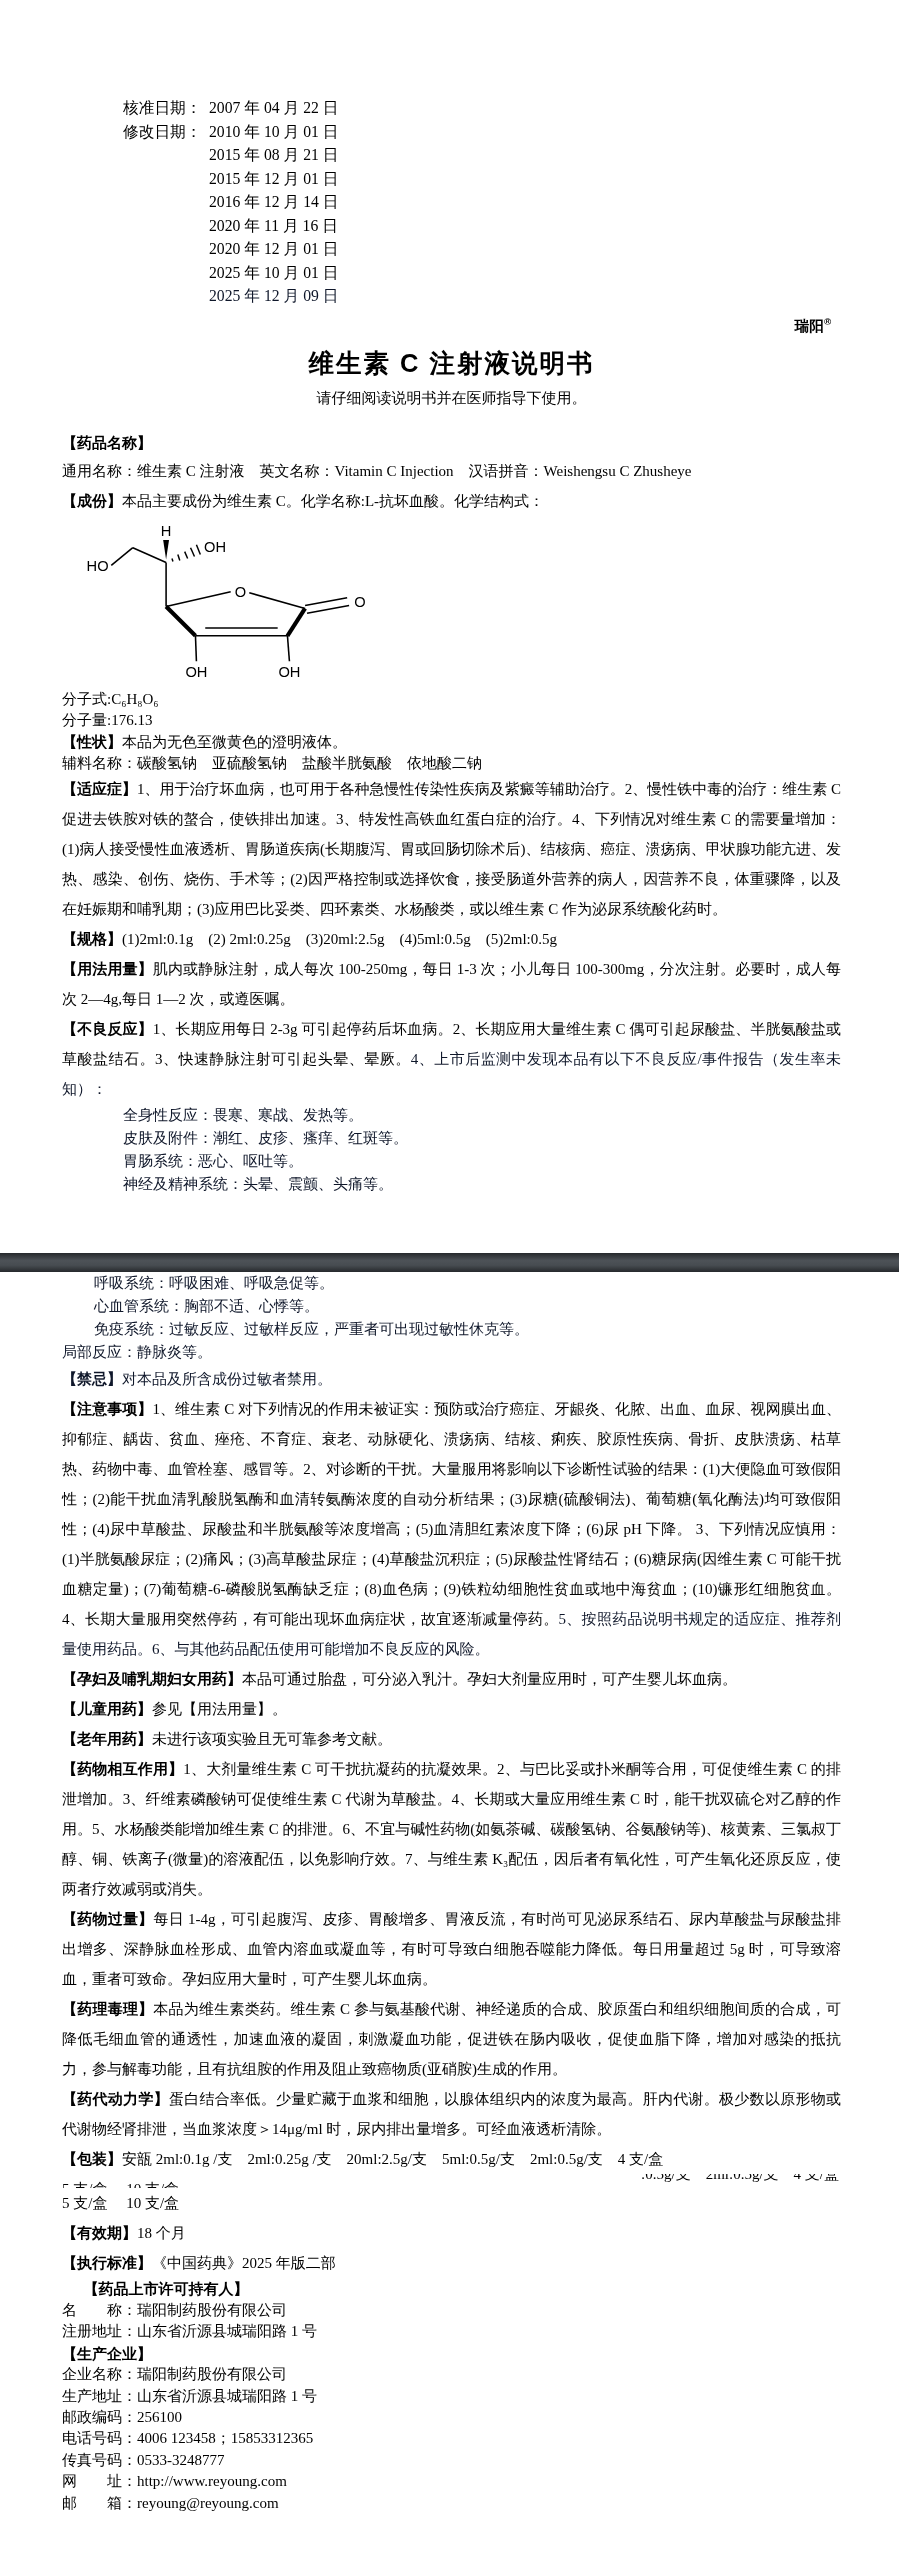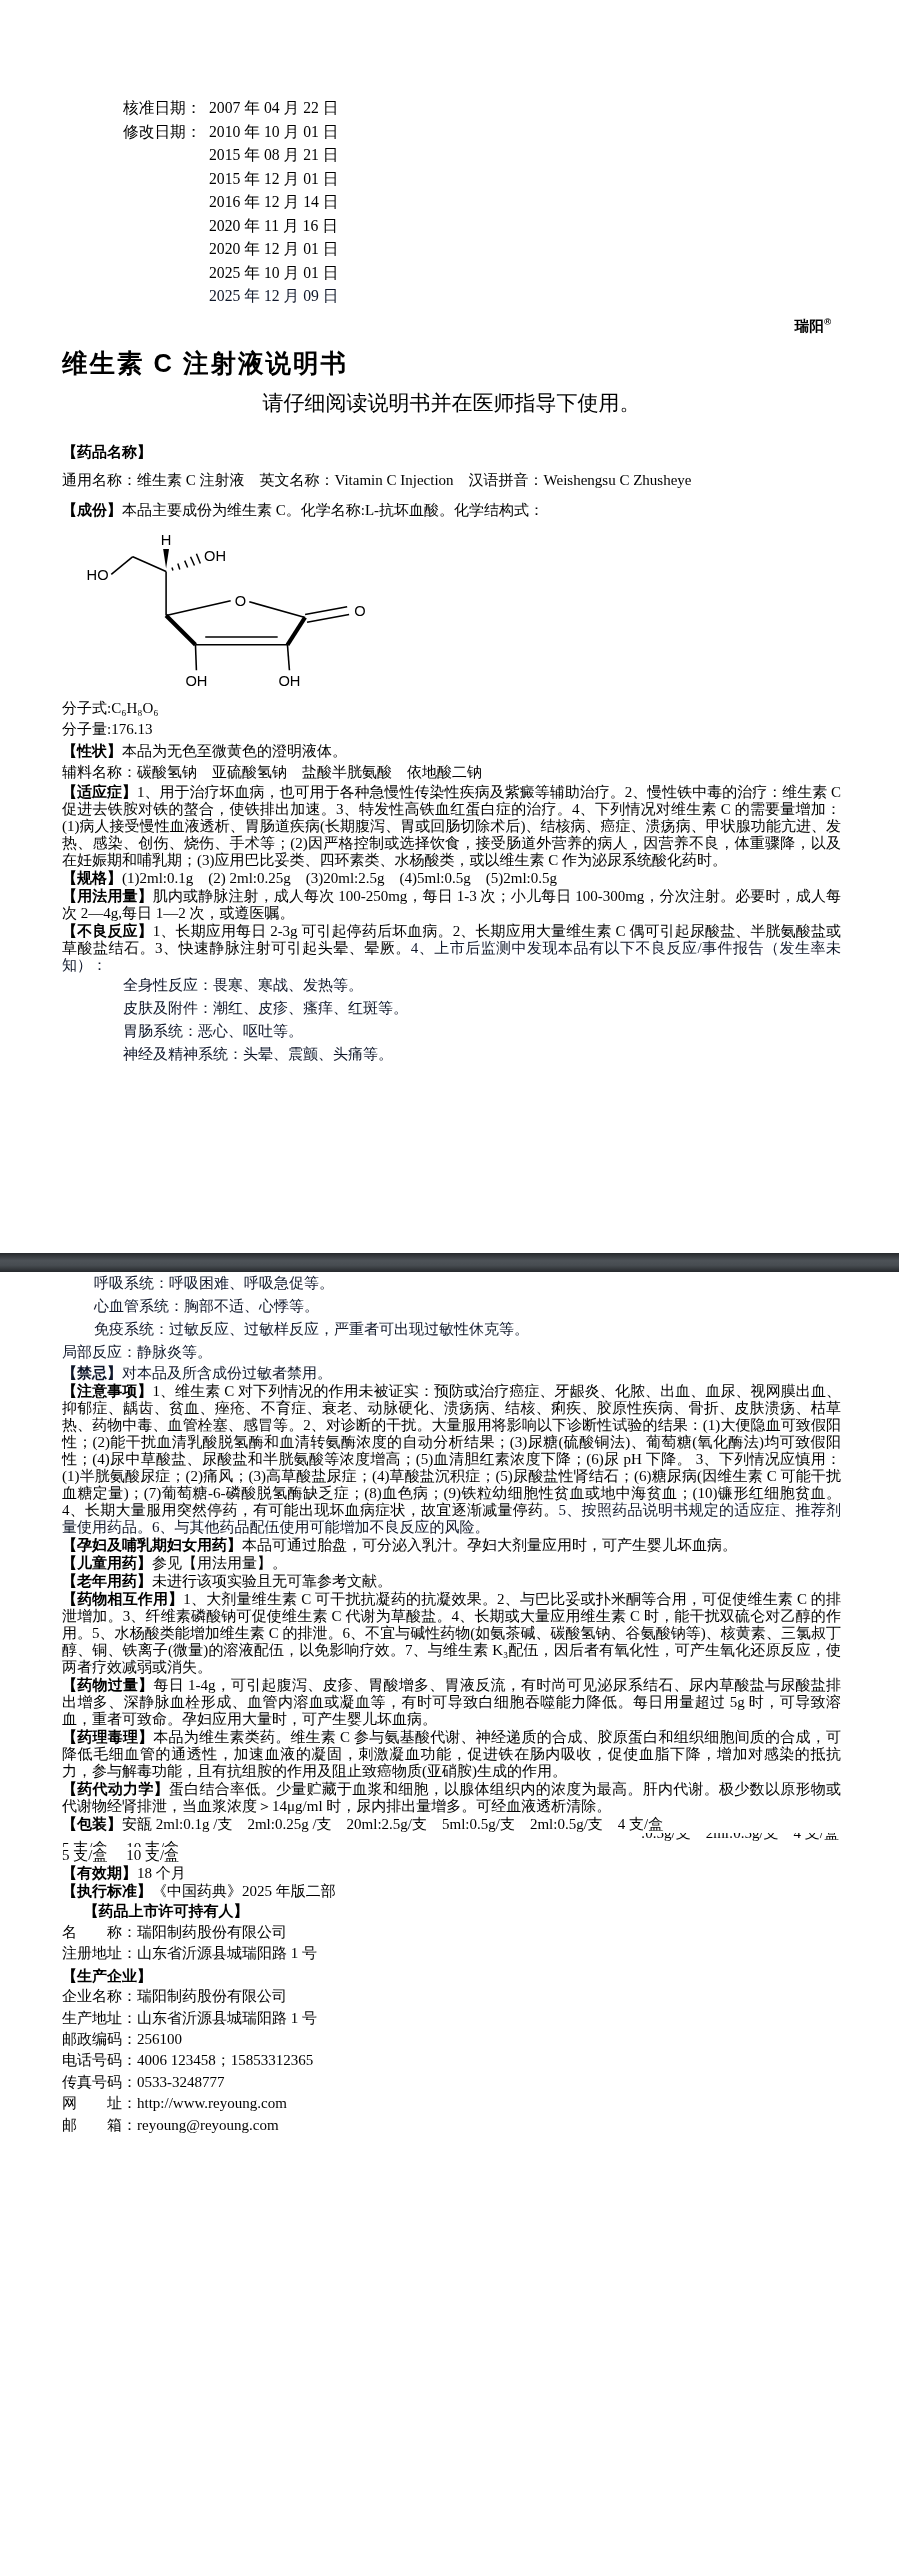--- a/index.html
+++ b/index.html
@@ -20,30 +20,30 @@
   .date-block{padding-top:96px;font-size:15.7px;}
   .date-row{height:23.5px;line-height:23.5px;margin-left:61px;white-space:nowrap;}
   .date-row .dlabel{display:inline-block;width:86px;}
   .date-cont{margin-left:147px;}
   .red{color:#0f172a;}
 
   .brand-row{text-align:right;padding-right:9.8px;margin-top:8.8px;height:21.6px;
     font-family:"Liberation Sans","DejaVu Sans",sans-serif;font-weight:bold;font-size:14.7px;}
   .brand-row sup{font-size:9.8px;vertical-align:super;}
 
-  .doc-title{margin:7.8px 0 0 0;text-align:left;font-size:25.5px;letter-spacing:2px;
+  .doc-title{margin:7.8px 0 0 0;text-align:center;font-size:25.5px;letter-spacing:2px;
     font-family:"Liberation Sans","DejaVu Sans",sans-serif;font-weight:bold;}
-  .doc-subtitle{text-align:center;font-size:21px;margin-top:8.8px;}
+  .doc-subtitle{text-align:center;font-size:15px;margin-top:8.8px;}
 
   .intro{margin-top:19.6px;}
   .intro .line{line-height:29px;}
 
   .head{font-family:"Liberation Sans","DejaVu Sans",sans-serif;font-weight:bold;}
 
-  .para{margin:0;text-align:justify;line-height:17px;}
+  .para{margin:0;text-align:justify;line-height:30px;}
   .molblock .line{line-height:21px;}
 
   .structure{display:block;margin:5.9px 0 2px 15.7px;}
   .structure text{font-family:"Liberation Sans","DejaVu Sans",sans-serif;font-size:15px;}
 
   .red-list-1{padding-left:61px;}
   .red-list-1 .line{line-height:23px;}
   .red-list-2{padding-left:32px;}
   .red-list-2 .line{line-height:23px;}
   .local-line{line-height:23px;}

